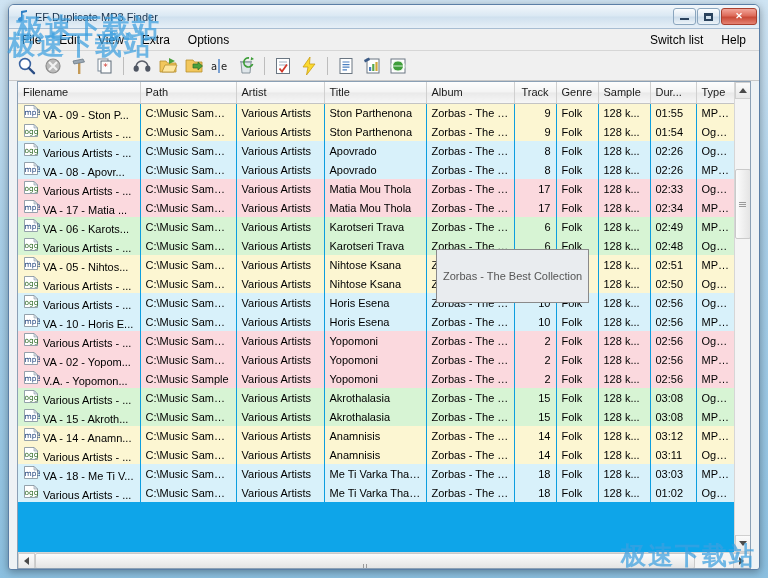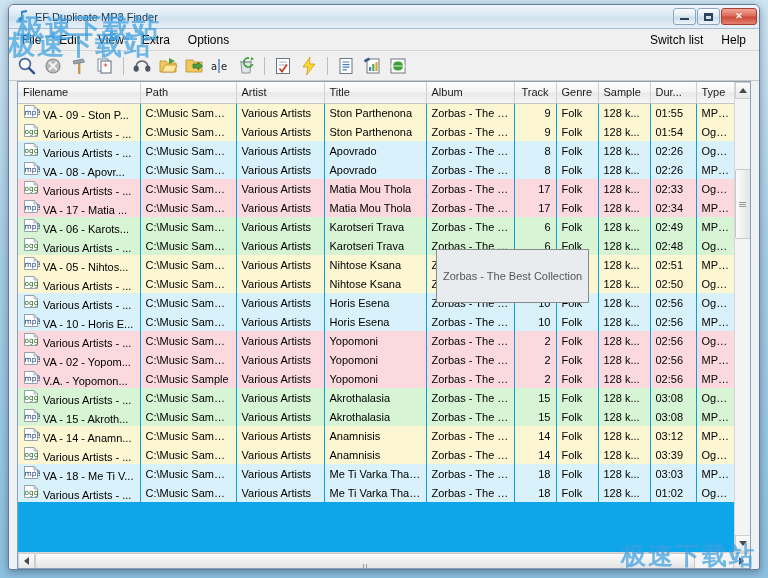--- a/index.html
+++ b/index.html
@@ -745,21 +745,21 @@
                         <path d="M11 0.5 L14.5 4 H11 Z" fill="#dde6ee" stroke="#8a97a3" stroke-width="0.6"></path>
                         <text x="1.6" y="10.2" font-size="7.4" font-family="DejaVu Sans, sans-serif" fill="#2e6b25">ogg</text>
                       </svg></span><span>Various Artists - ...</span></td>
                   <td>C:\Music Sample...</td>
                   <td>Various Artists</td>
                   <td>Anamnisis</td>
                   <td>Zorbas - The B...</td>
                   <td class="num">14</td>
                   <td>Folk</td>
                   <td>128 k...</td>
-                  <td>03:39</td>
+                  <td>03:11</td>
                   <td>Ogg V</td>
                 </tr>
                 <tr class="g1">
                   <td><span class="ficon"><svg width="17" height="13" viewBox="0 0 17 13">
                         <path d="M1.5 0.5 H11 L14.5 4 V12.5 H1.5 Z" fill="#ffffff" stroke="#8a97a3" stroke-width="0.9"></path>
                         <path d="M11 0.5 L14.5 4 H11 Z" fill="#dde6ee" stroke="#8a97a3" stroke-width="0.6"></path>
                         <text x="1.6" y="10.2" font-size="7.4" font-family="DejaVu Sans, sans-serif" fill="#1b3e7a">mp3</text>
                       </svg></span><span>VA - 18 - Me Ti V...</span></td>
                   <td>C:\Music Sample...</td>
                   <td>Various Artists</td>

